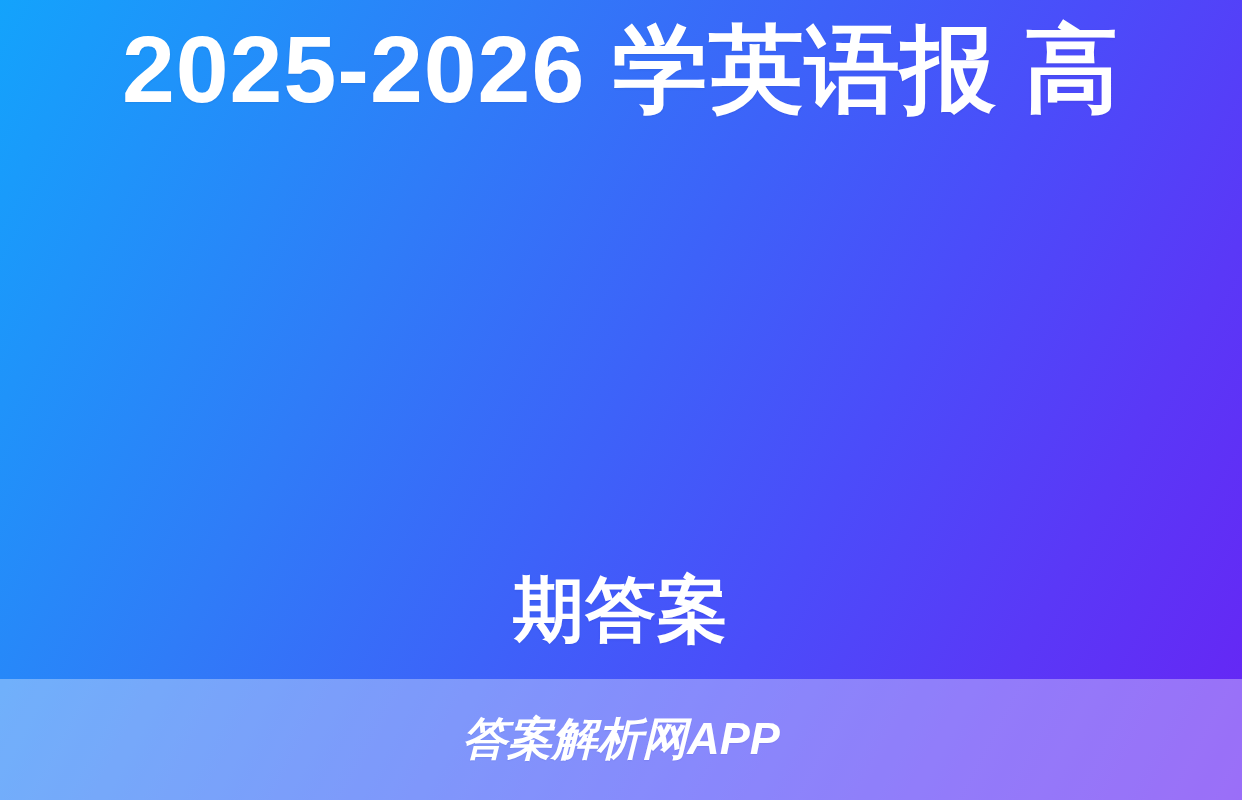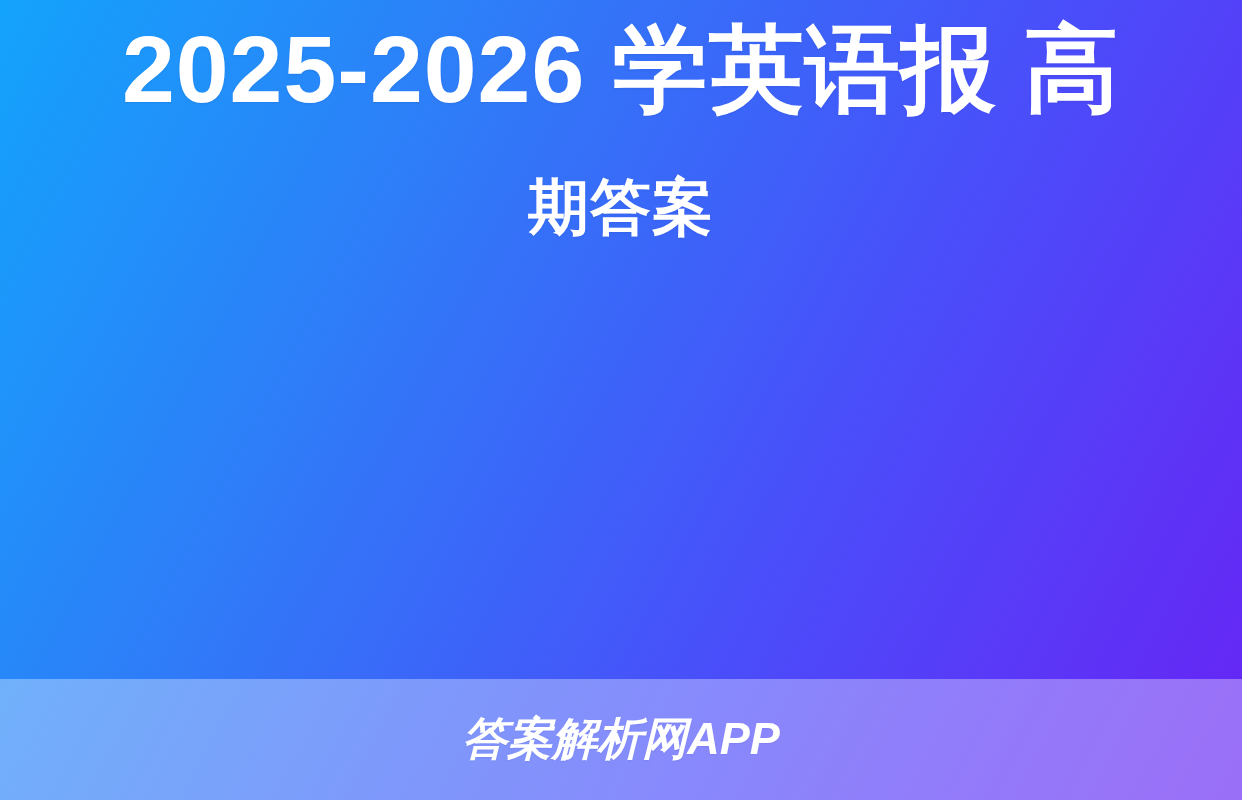--- a/index.html
+++ b/index.html
@@ -30,41 +30,41 @@
   
   #title-block {
     position: absolute;
     left: 0;
     top: 0;
     width: 1242px;
     height: 679px;
     display: flex;
     flex-direction: column;
     align-items: center;
-    justify-content: flex-start;
+    justify-content: space-between;
     box-sizing: border-box;
     padding: 0 40px;
   }
 
   .title-line {
     display: block;
     width: 100%;
     text-align: center;
     color: #ffffff;
     font-weight: 700;
     font-size: 96px;
     line-height: 138px;
     letter-spacing: 1px;
     white-space: pre;
     text-shadow: 0 1px 2px rgba(20, 40, 120, 0.10);
   }
 
   .title-line.l1 { font-size: 95px; }
   .title-line.l2 { font-size: 95px; }
-  .title-line.l3 { font-size: 61px; }
+  .title-line.l3 { font-size: 71px; }
 
   
   #watermark-band {
     position: absolute;
     left: 0;
     top: 679px;
     width: 1242px;
     height: 121px;
     background: rgba(255, 255, 255, 0.34);
     display: flex;

